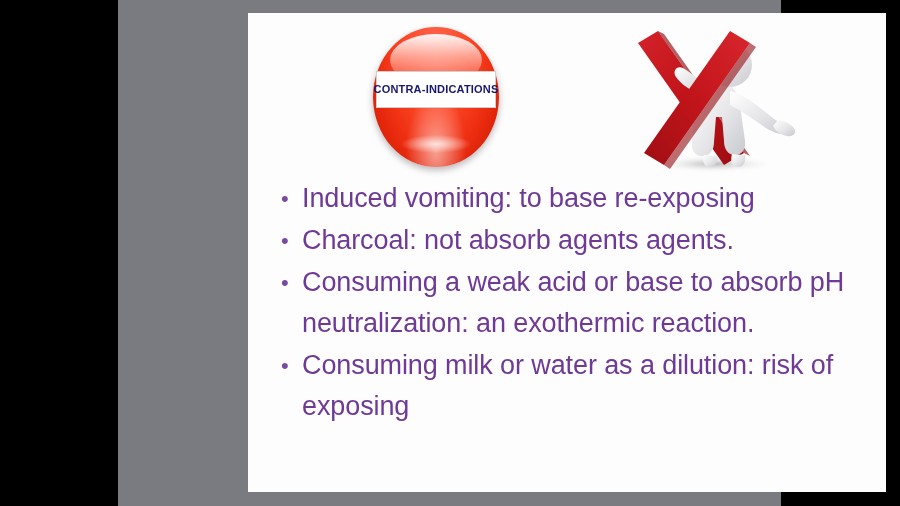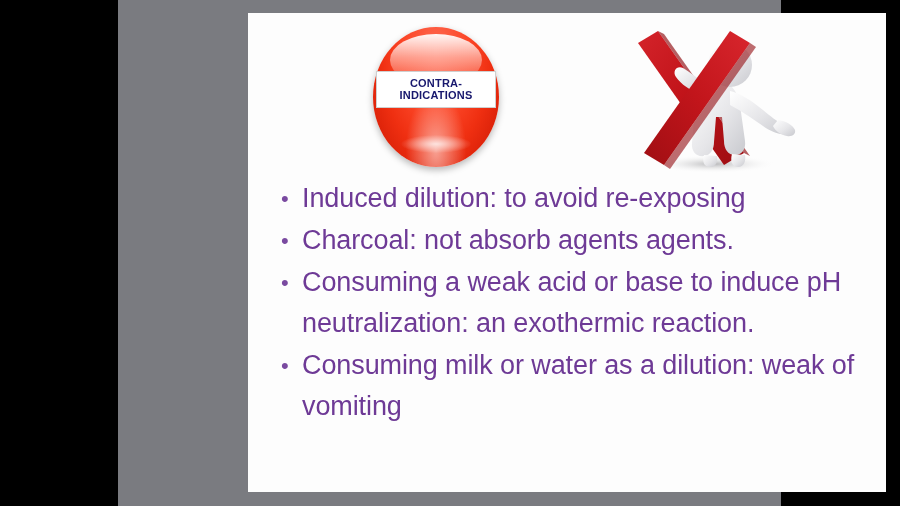--- a/index.html
+++ b/index.html
@@ -94,21 +94,21 @@
   .badge-band {
     position: absolute;
     left: 3px;
     top: 44px;
     width: 120px;
     height: 37px;
     background: #ffffff;
     border: 1px solid #cfcfcf;
     box-sizing: border-box;
     display: flex;
-    flex-direction: column;
+    flex-direction: row;
     align-items: center;
     justify-content: center;
     line-height: 1.02;
   }
   .badge-band span {
     color: #17176d;
     font-weight: bold;
     font-size: 11px;
     letter-spacing: 0.2px;
     font-family: "Liberation Sans", sans-serif;
@@ -237,35 +237,35 @@
             </g>
           </svg>
         </div>
 
       </div>
 
       <div class="bullet-list">
 
         <div class="bullet-item">
           <span class="bullet-dot">•</span>
-          <span class="bullet-text">Induced dilution: to avoid re-exposing</span>
+          <span class="bullet-text">Induced vomiting: to base re-exposing</span>
         </div>
 
         <div class="bullet-item">
           <span class="bullet-dot">•</span>
           <span class="bullet-text">Charcoal: not absorb agents agents.</span>
         </div>
 
         <div class="bullet-item">
           <span class="bullet-dot">•</span>
-          <span class="bullet-text">Consuming a weak acid or base to induce pH neutralization: an exothermic reaction.</span>
-        </div>
-
-        <div class="bullet-item">
-          <span class="bullet-dot">•</span>
-          <span class="bullet-text">Consuming milk or water as a dilution: weak of vomiting</span>
+          <span class="bullet-text">Consuming a weak acid or base to absorb pH neutralization: an exothermic reaction.</span>
+        </div>
+
+        <div class="bullet-item">
+          <span class="bullet-dot">•</span>
+          <span class="bullet-text">Consuming milk or water as a dilution: risk of exposing</span>
         </div>
 
       </div>
 
     </div>
   </div>
 </div>
 
 </body></html>

